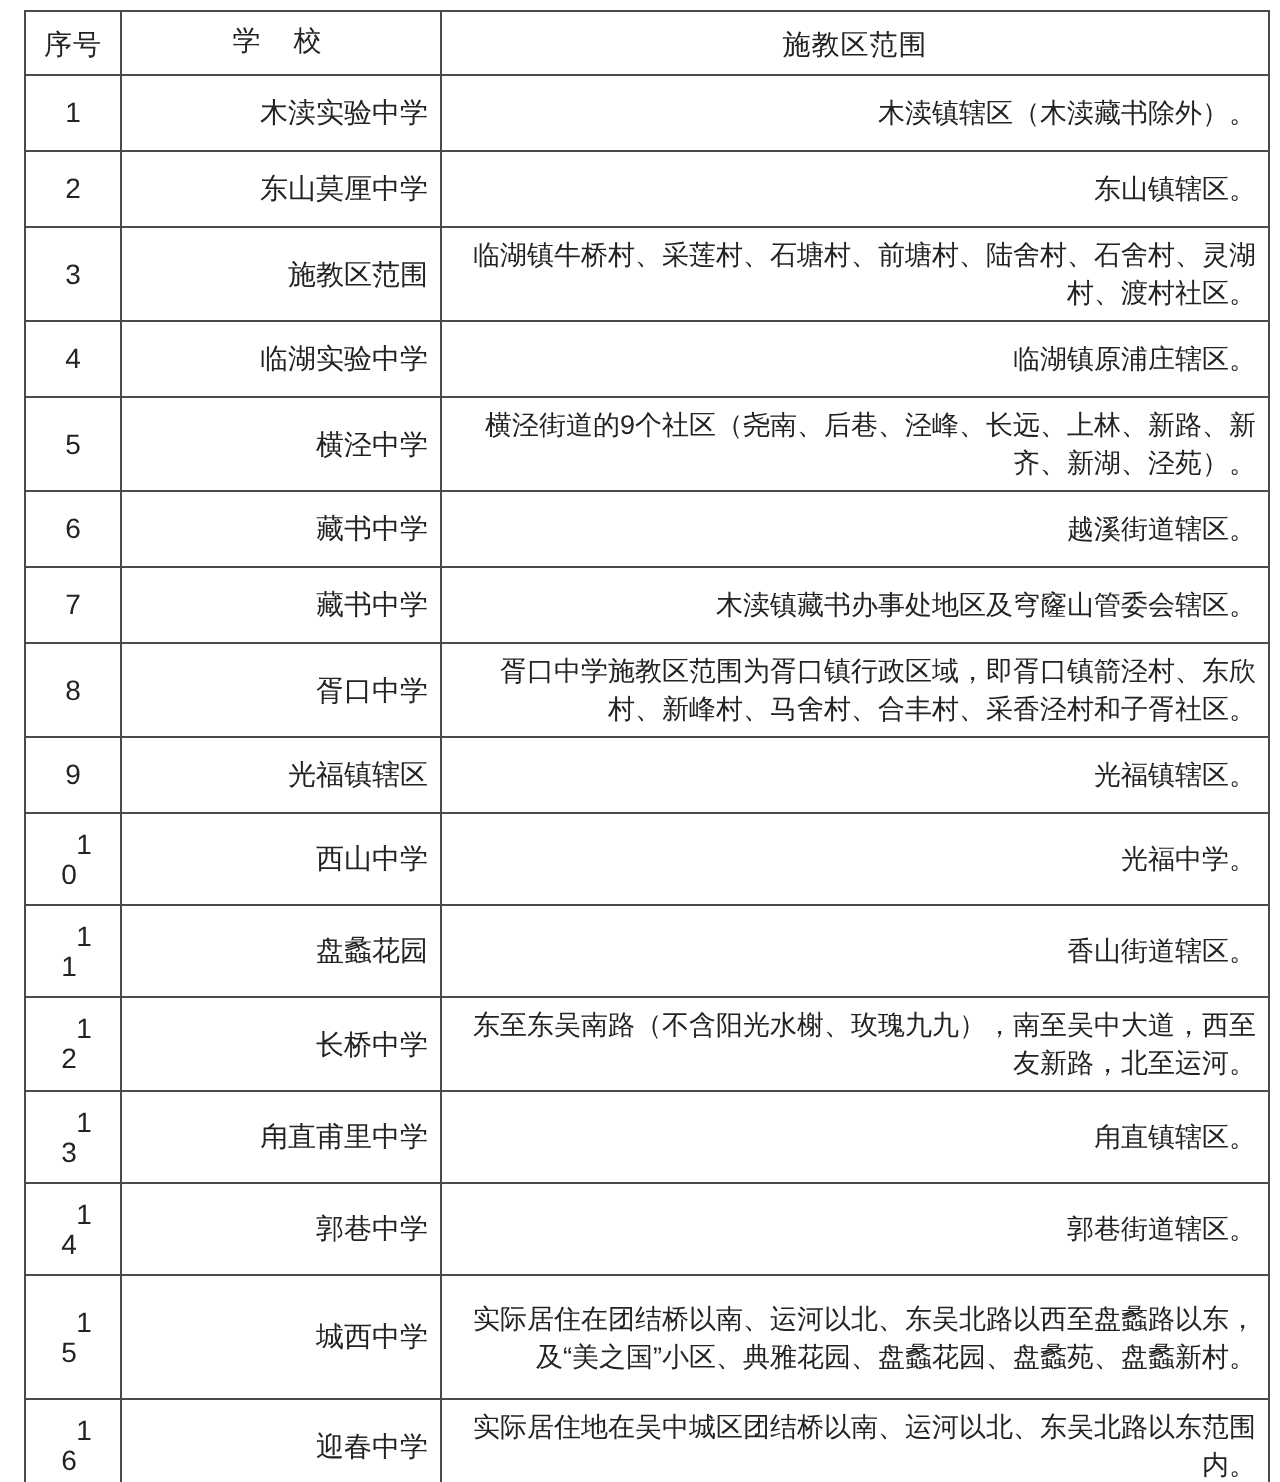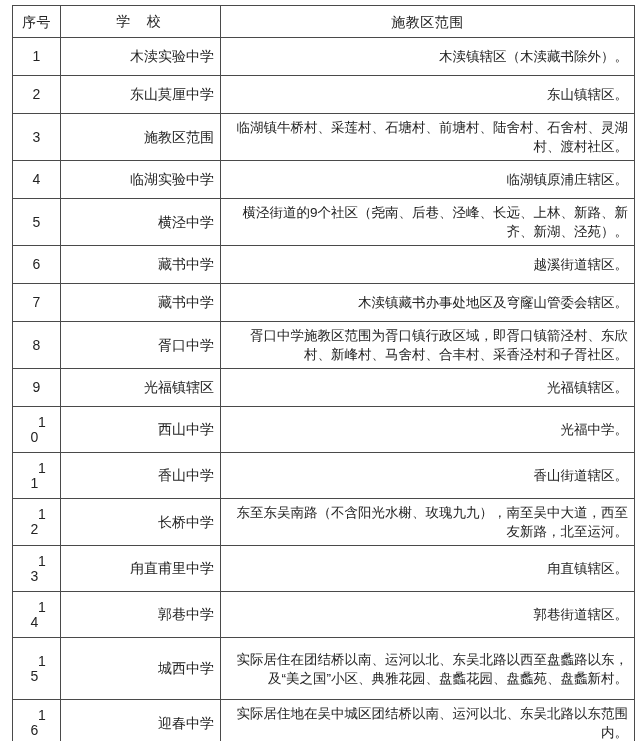--- a/index.html
+++ b/index.html
@@ -172,21 +172,21 @@
           <td class="school">西山中学</td>
           <td class="range">光福中学。</td>
         </tr>
         <tr class="r-h2">
           <td class="num">
             <span class="stack">
               <span class="d1">1</span>
               <span class="d2">1</span>
             </span>
           </td>
-          <td class="school">香山中学</td>
+          <td class="school">盘蠡花园</td>
           <td class="range">香山街道辖区。</td>
         </tr>
         <tr class="r-h2">
           <td class="num">
             <span class="stack">
               <span class="d1">1</span>
               <span class="d2">2</span>
             </span>
           </td>
           <td class="school">长桥中学</td>

